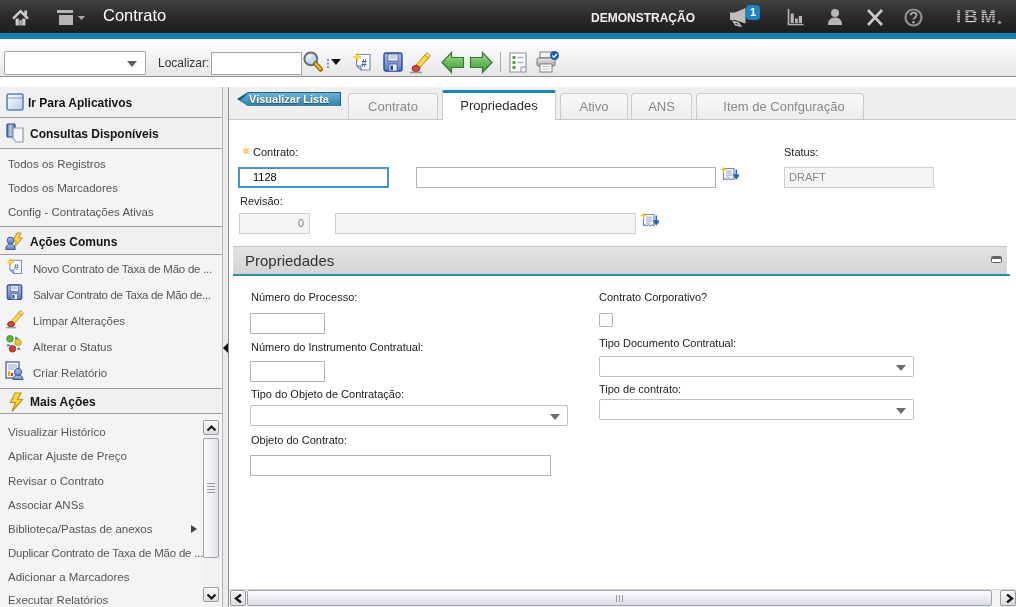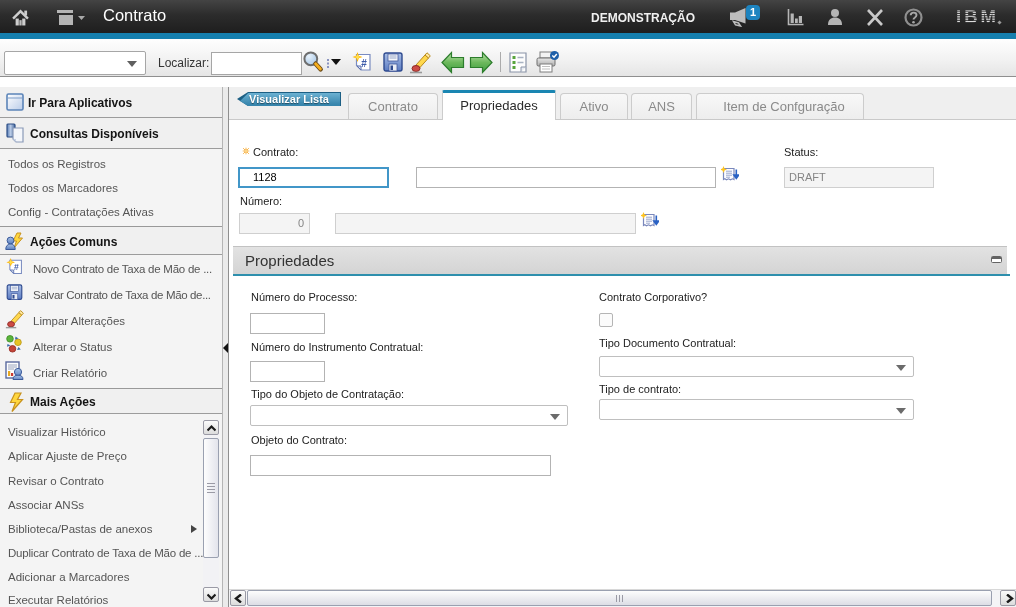--- a/index.html
+++ b/index.html
@@ -348,21 +348,21 @@
     <div class="inp" style="left:9px;top:80px;width:151px;height:21px;border:2px solid #4196c8;line-height:17px;padding-left:13px;">1128</div>
     <div class="inp" style="left:187px;top:80px;width:300px;height:21px;"></div>
     <svg class="abs" style="left:492px;top:79px" width="18" height="18" viewBox="0 0 18 18">
       <path d="M2.5 2.5 L13 2.5 L13 13.5 L11.5 12.8 L9.5 13.8 L7.5 12.8 L5.5 13.8 L3.8 12.8 L2.5 13.5 Z" fill="#fdfdff" stroke="#7a88bc" stroke-width="1.2"></path>
       <path d="M5 5.2 L11 5.2 M5 7.2 L11 7.2 M5 9.2 L11 9.2 M5 11.2 L9 11.2" stroke="#98a6cc" stroke-width="1"></path>
       <path d="M2.5 0 L3.5 2.5 L6 3.5 L3.5 4.5 L2.5 7 L1.5 4.5 L-1 3.5 L1.5 2.5 Z" fill="#ffc420"></path>
       <path d="M15.3 3.5 L15.3 9 M15.3 9 L12.9 9 L15.3 12.4 L17.7 9 Z" stroke="#2a62c4" stroke-width="1.6" fill="#2a62c4"></path>
     </svg>
     <div class="lbl" style="left:555px;top:59px;">Status:</div>
     <div class="ro" style="left:555px;top:80px;width:150px;height:21px;line-height:19px;padding-left:4px;">DRAFT</div>
-    <div class="lbl" style="left:11px;top:108px;">Número:</div>
+    <div class="lbl" style="left:11px;top:108px;">Revisão:</div>
     <div class="ro" style="left:10px;top:126px;width:71px;height:21px;line-height:19px;text-align:right;padding-right:5px;">0</div>
     <div class="ro" style="left:106px;top:126px;width:301px;height:21px;"></div>
     <svg class="abs" style="left:412px;top:125px" width="18" height="18" viewBox="0 0 18 18">
       <path d="M2.5 2.5 L13 2.5 L13 13.5 L11.5 12.8 L9.5 13.8 L7.5 12.8 L5.5 13.8 L3.8 12.8 L2.5 13.5 Z" fill="#fdfdff" stroke="#7a88bc" stroke-width="1.2"></path>
       <path d="M5 5.2 L11 5.2 M5 7.2 L11 7.2 M5 9.2 L11 9.2 M5 11.2 L9 11.2" stroke="#98a6cc" stroke-width="1"></path>
       <path d="M2.5 0 L3.5 2.5 L6 3.5 L3.5 4.5 L2.5 7 L1.5 4.5 L-1 3.5 L1.5 2.5 Z" fill="#ffc420"></path>
       <path d="M15.3 3.5 L15.3 9 M15.3 9 L12.9 9 L15.3 12.4 L17.7 9 Z" stroke="#2a62c4" stroke-width="1.6" fill="#2a62c4"></path>
     </svg>
 
     <div class="abs" style="left:4px;top:159px;width:774px;height:28px;background:linear-gradient(#e2e2e2,#d4d4d4);border-top:1px solid #c2c2c2;box-sizing:border-box;">

